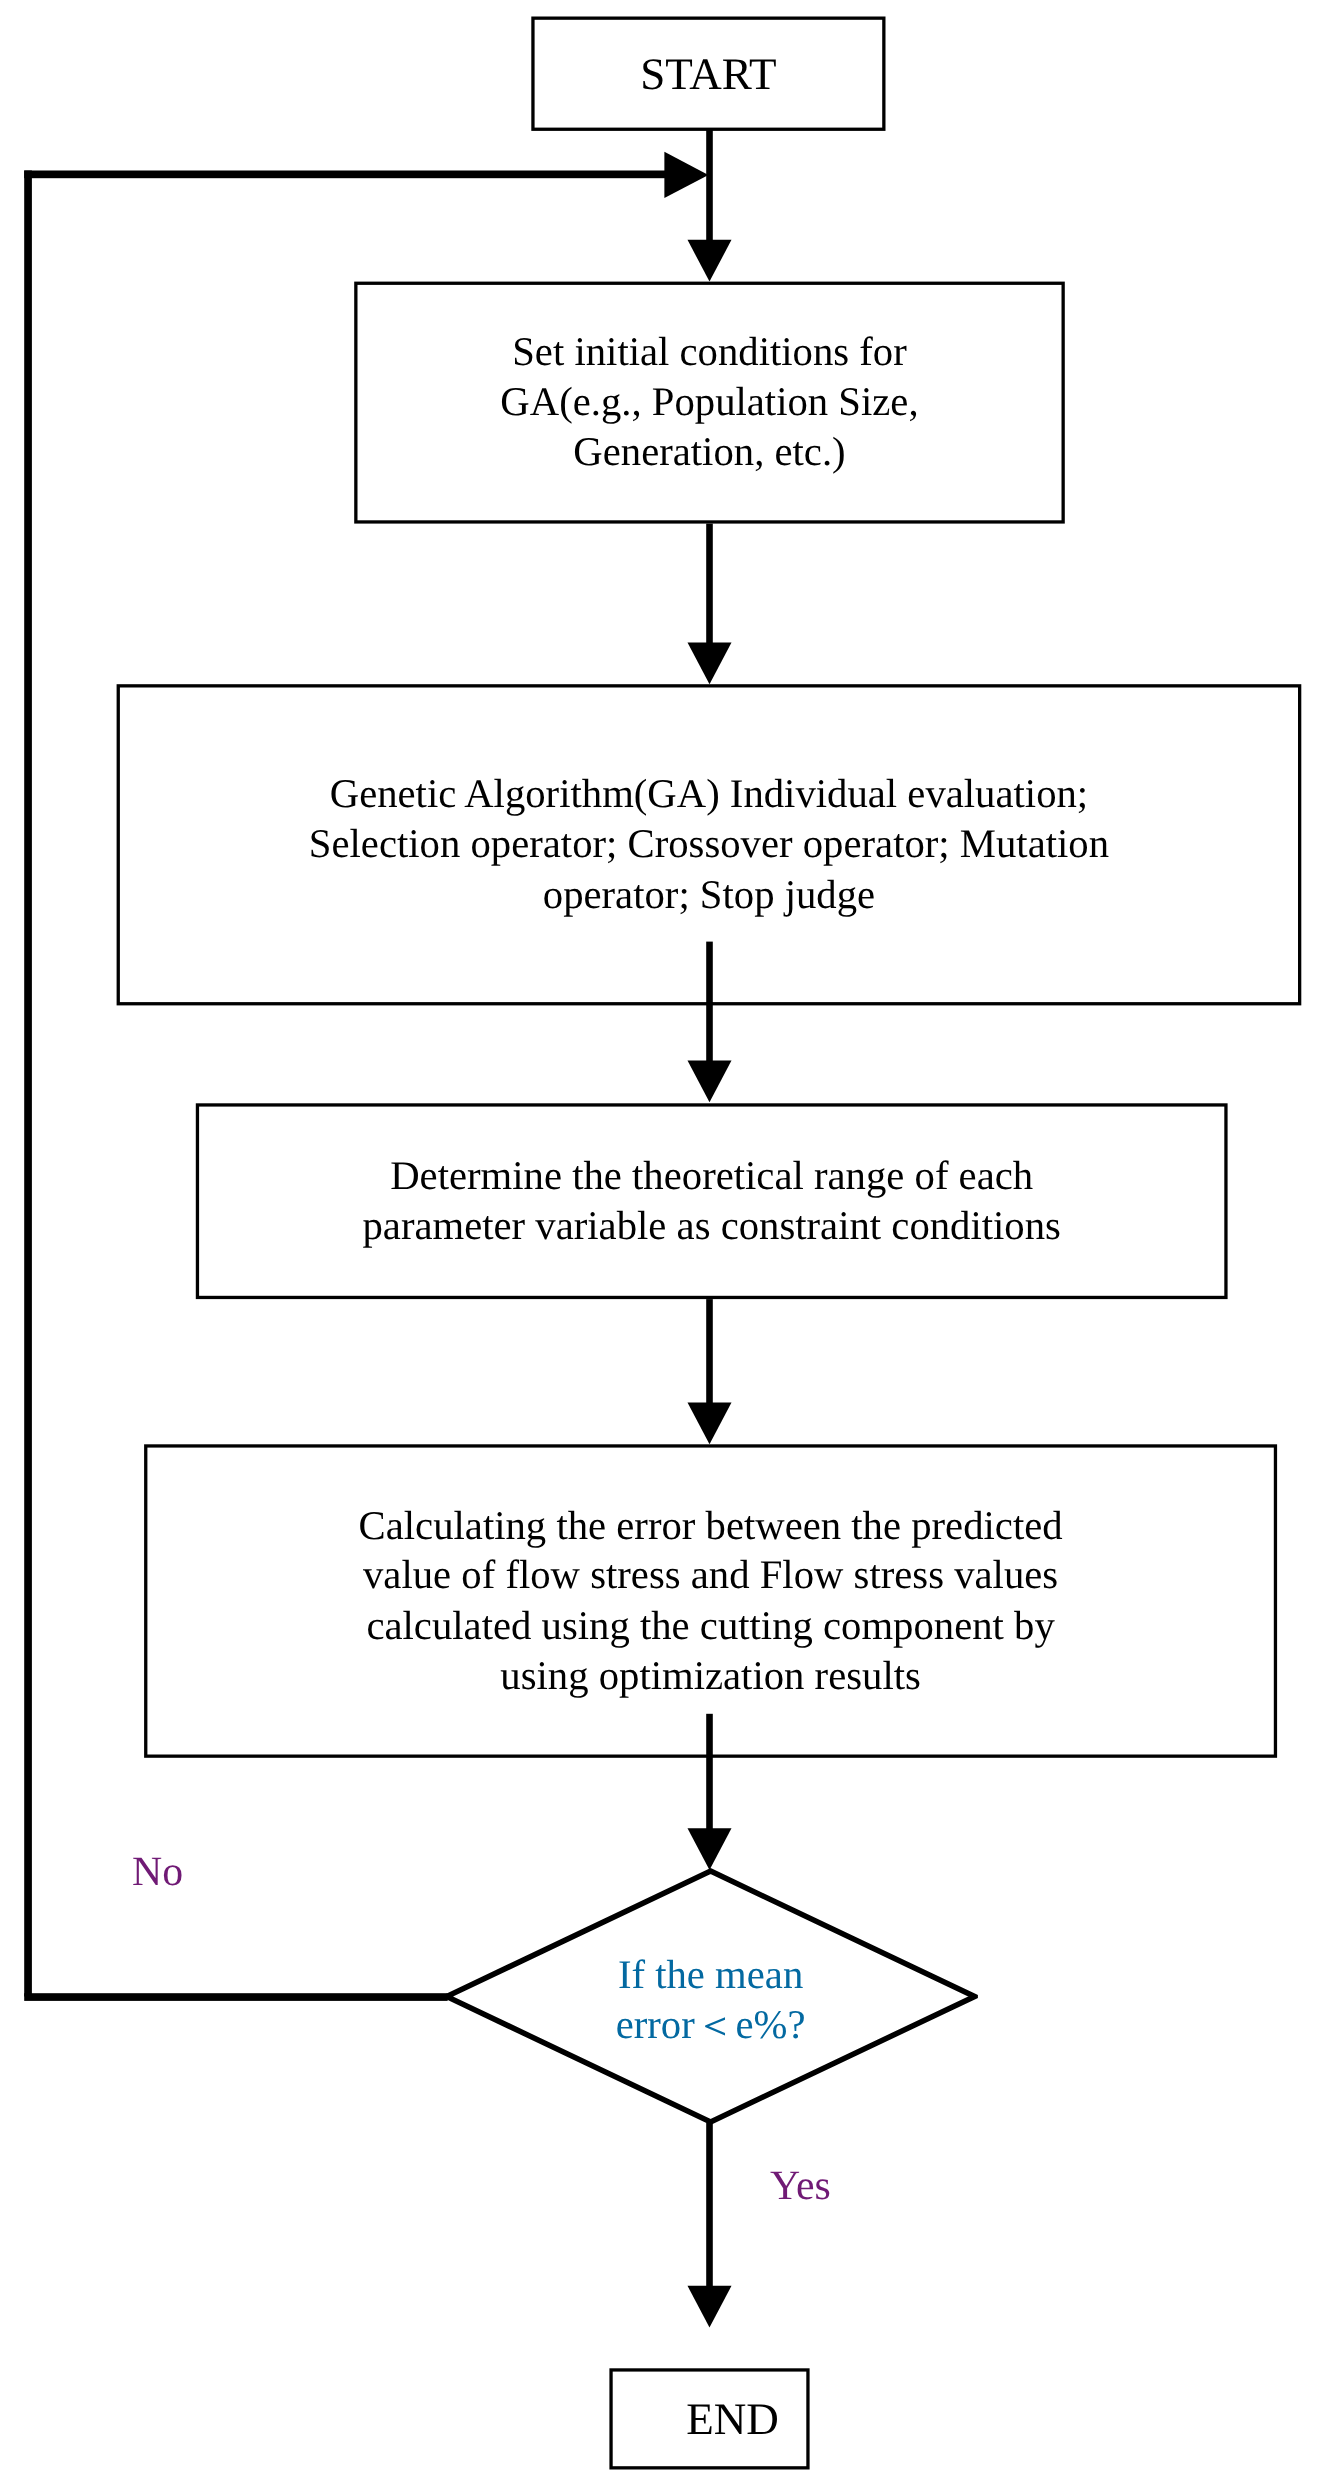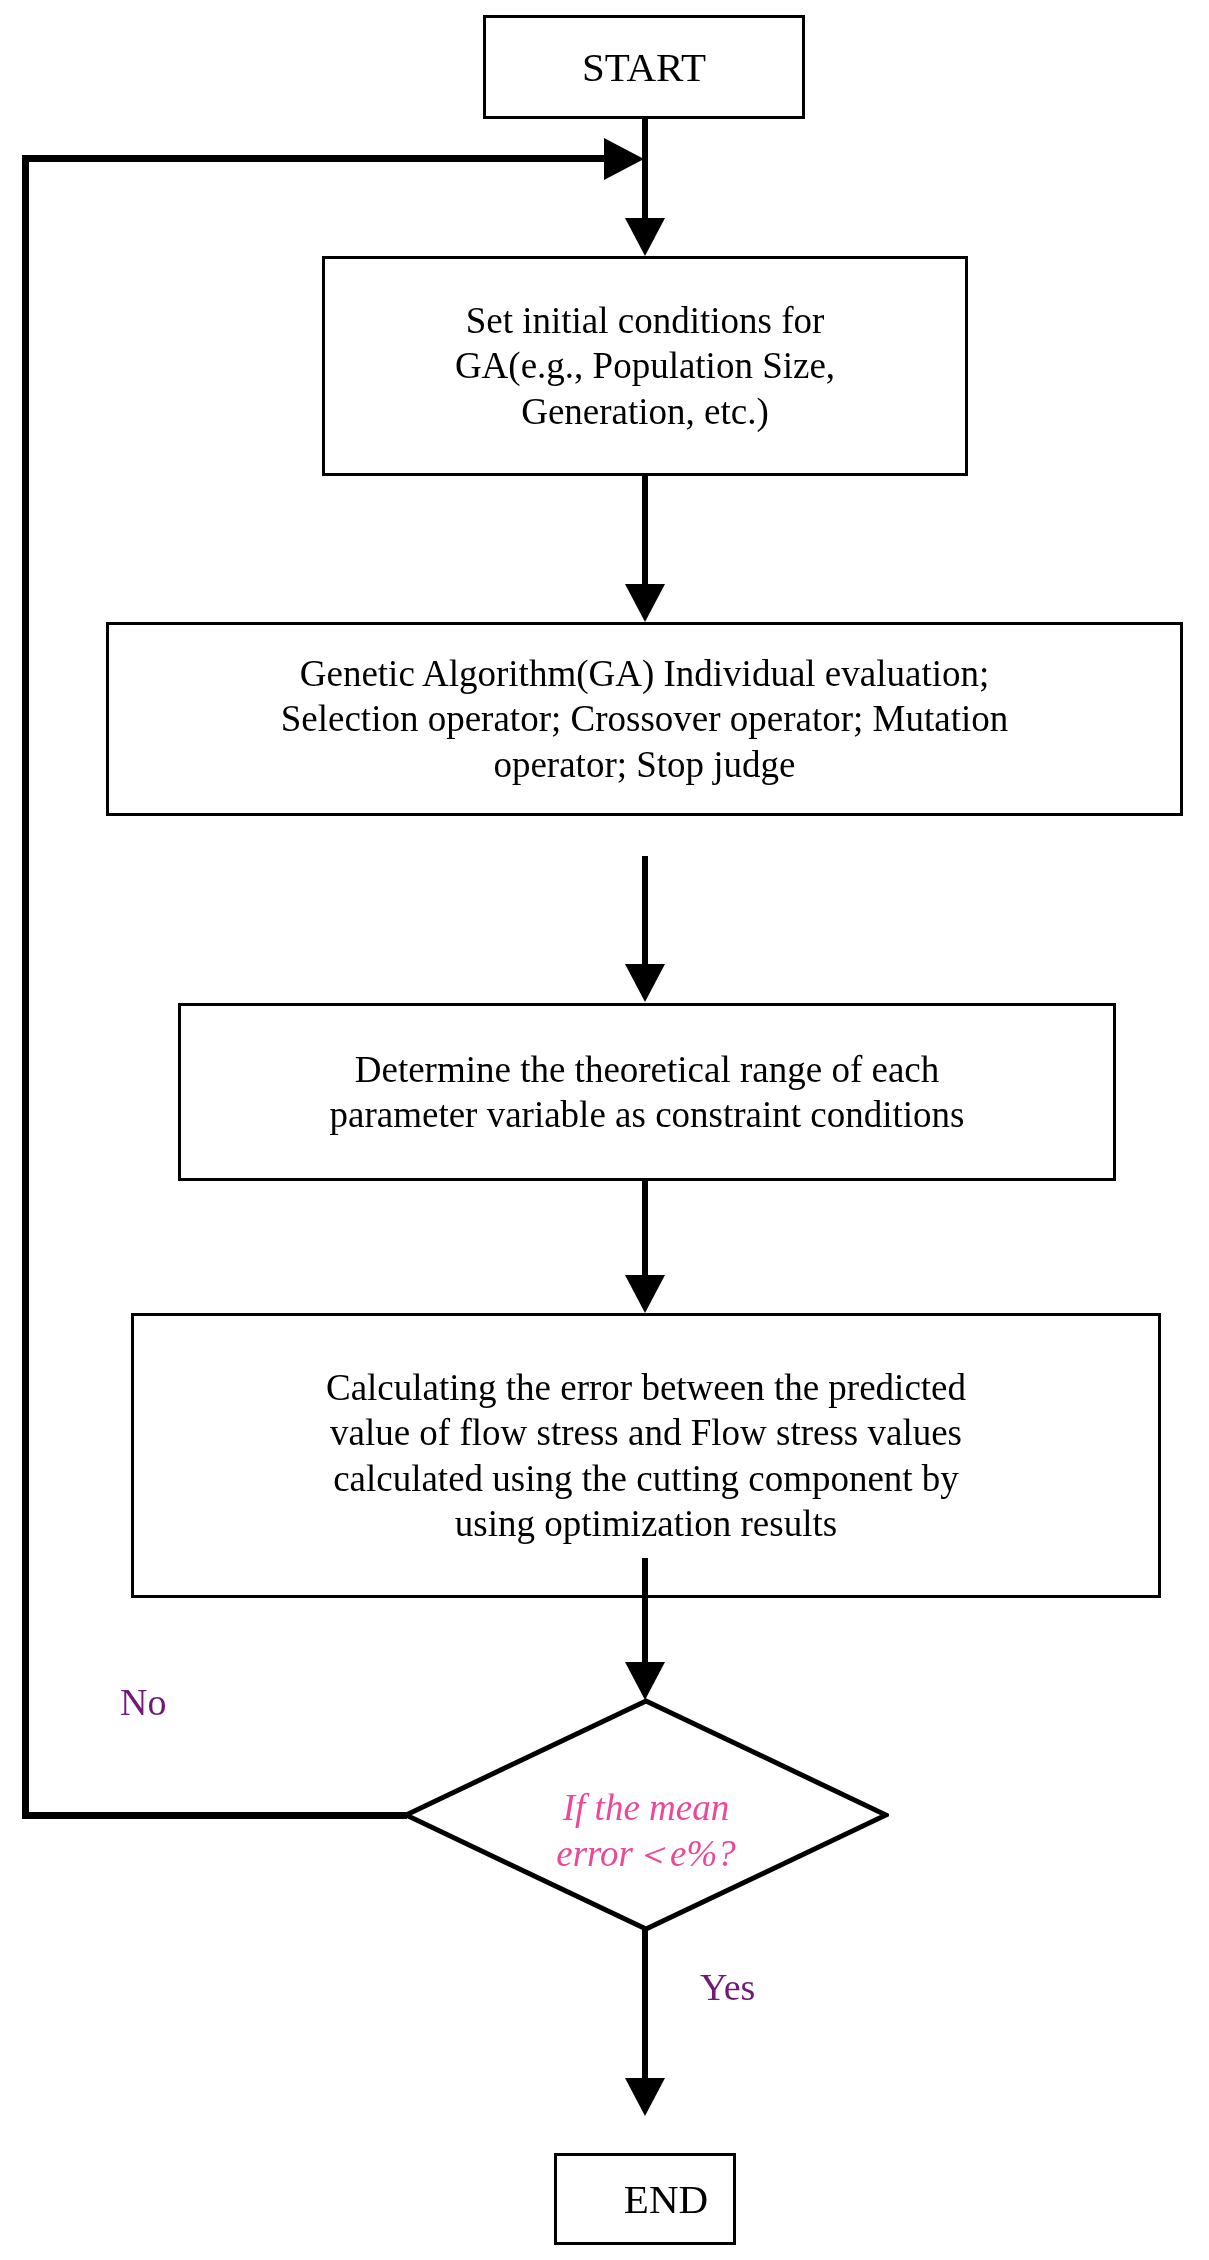--- a/index.html
+++ b/index.html
@@ -32,48 +32,47 @@
     color: #000000;
   }
   .node .txt {
     display: block;
     width: 100%;
     white-space: pre-line;
     padding: 0 6px;
   }
   #n-start  { left: 483px; top: 15px;   width: 322px; height: 104px; font-size: 41px; }
   #n-setup  { left: 322px; top: 256px;  width: 646px; height: 220px; font-size: 37px; }
-  #n-ga     { left: 106px; top: 622px;  width: 1077px; height: 194px; font-size: 37px; }
+  #n-ga     { left: 106px; top: 622px;  width: 1077px; height: 292px; font-size: 37px; }
   #n-range  { left: 178px; top: 1003px; width: 938px; height: 178px; font-size: 37px; }
   #n-calc   { left: 131px; top: 1313px; width: 1030px; height: 285px; font-size: 37px; }
   #n-end    { left: 554px; top: 2153px; width: 182px; height: 92px;  font-size: 41px; padding-left: 42px; }
 
   
   #n-decision {
     position: absolute;
     left: 403px;
     top: 1698px;
     width: 486px;
     height: 234px;
   }
   #n-decision svg { display: block; width: 100%; height: 100%; }
   #n-decision .dlabel {
     position: absolute;
-    left: 0; top: 16px;
+    left: 0; top: 4px;
     width: 100%; height: 100%;
     display: flex;
     align-items: center;
     justify-content: center;
     text-align: center;
     font-size: 37px;
     line-height: 1.25;
     white-space: pre-line;
-    color: #ec4899;
+    color: #0369a1;
     pointer-events: none;
-    font-style: italic;
   }
 
   
   .vline {
     position: absolute;
     width: 6px;
     background: #000000;
   }
   .hline {
     position: absolute;

